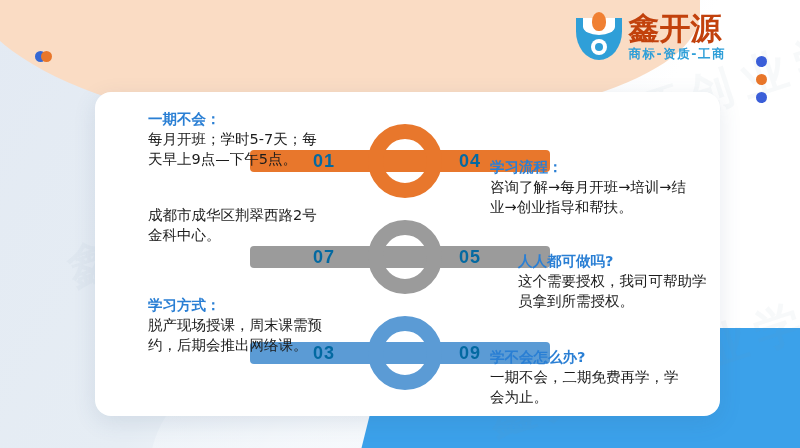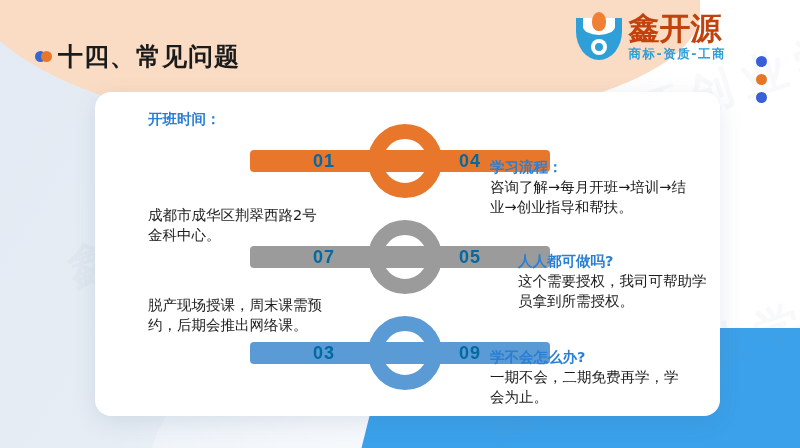--- a/index.html
+++ b/index.html
@@ -211,21 +211,20 @@
     <div class="wm-row wm-r3">鑫开源创业学院</div>
     <div class="wm-row wm-r4">鑫开源创业学院</div>
     <div class="wm-row wm-r5">鑫开源创业学院</div>
   </div>
 
   <div class="header">
     <div class="title-bullet">
       <span class="dot-b"></span>
       <span class="dot-o"></span>
     </div>
-    <div class="page-title">十四、常见问题</div>
 
     <div class="logo">
       <div class="logo-mark">
         <span class="logo-bowl"></span>
         <span class="logo-notch"></span>
         <span class="logo-drop"></span>
         <span class="logo-ring"></span>
       </div>
       <div class="logo-text">
         <div class="logo-name">鑫开源</div>
@@ -260,26 +259,28 @@
     <div class="row row-3 c-blue">
       <span class="bar-left"></span>
       <span class="bar-right"></span>
       <span class="ring"></span>
       <span class="num num-left">03</span>
       <span class="num num-right">09</span>
     </div>
   </div>
 
   <div class="block left b1">
-    <div class="blk-head">开班时间：</div>
+    <div class="blk-head">一期不会：</div>
+    <div class="blk-body">每月开班；学时5-7天；每天早上9点—下午5点。</div>
   </div>
   <div class="block left b2">
     <div class="blk-body">成都市成华区荆翠西路2号金科中心。</div>
   </div>
   <div class="block left b3">
+    <div class="blk-head">学习方式：</div>
     <div class="blk-body">脱产现场授课，周末课需预约，后期会推出网络课。</div>
   </div>
   <div class="block b4">
     <div class="blk-head">学习流程：</div>
     <div class="blk-body">咨询了解→每月开班→培训→结业→创业指导和帮扶。</div>
   </div>
   <div class="block b5">
     <div class="blk-head">人人都可做吗?</div>
     <div class="blk-body">这个需要授权，我司可帮助学员拿到所需授权。</div>
   </div>

